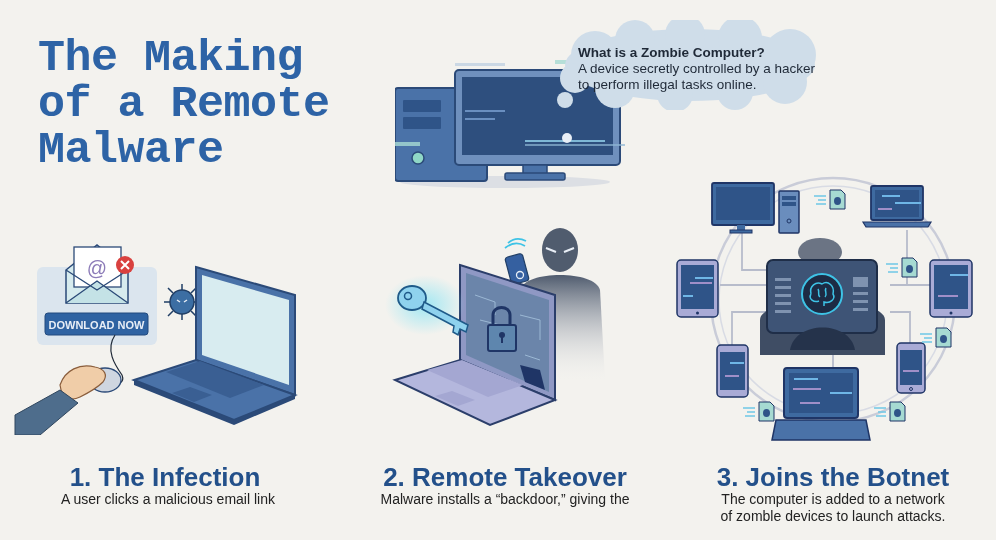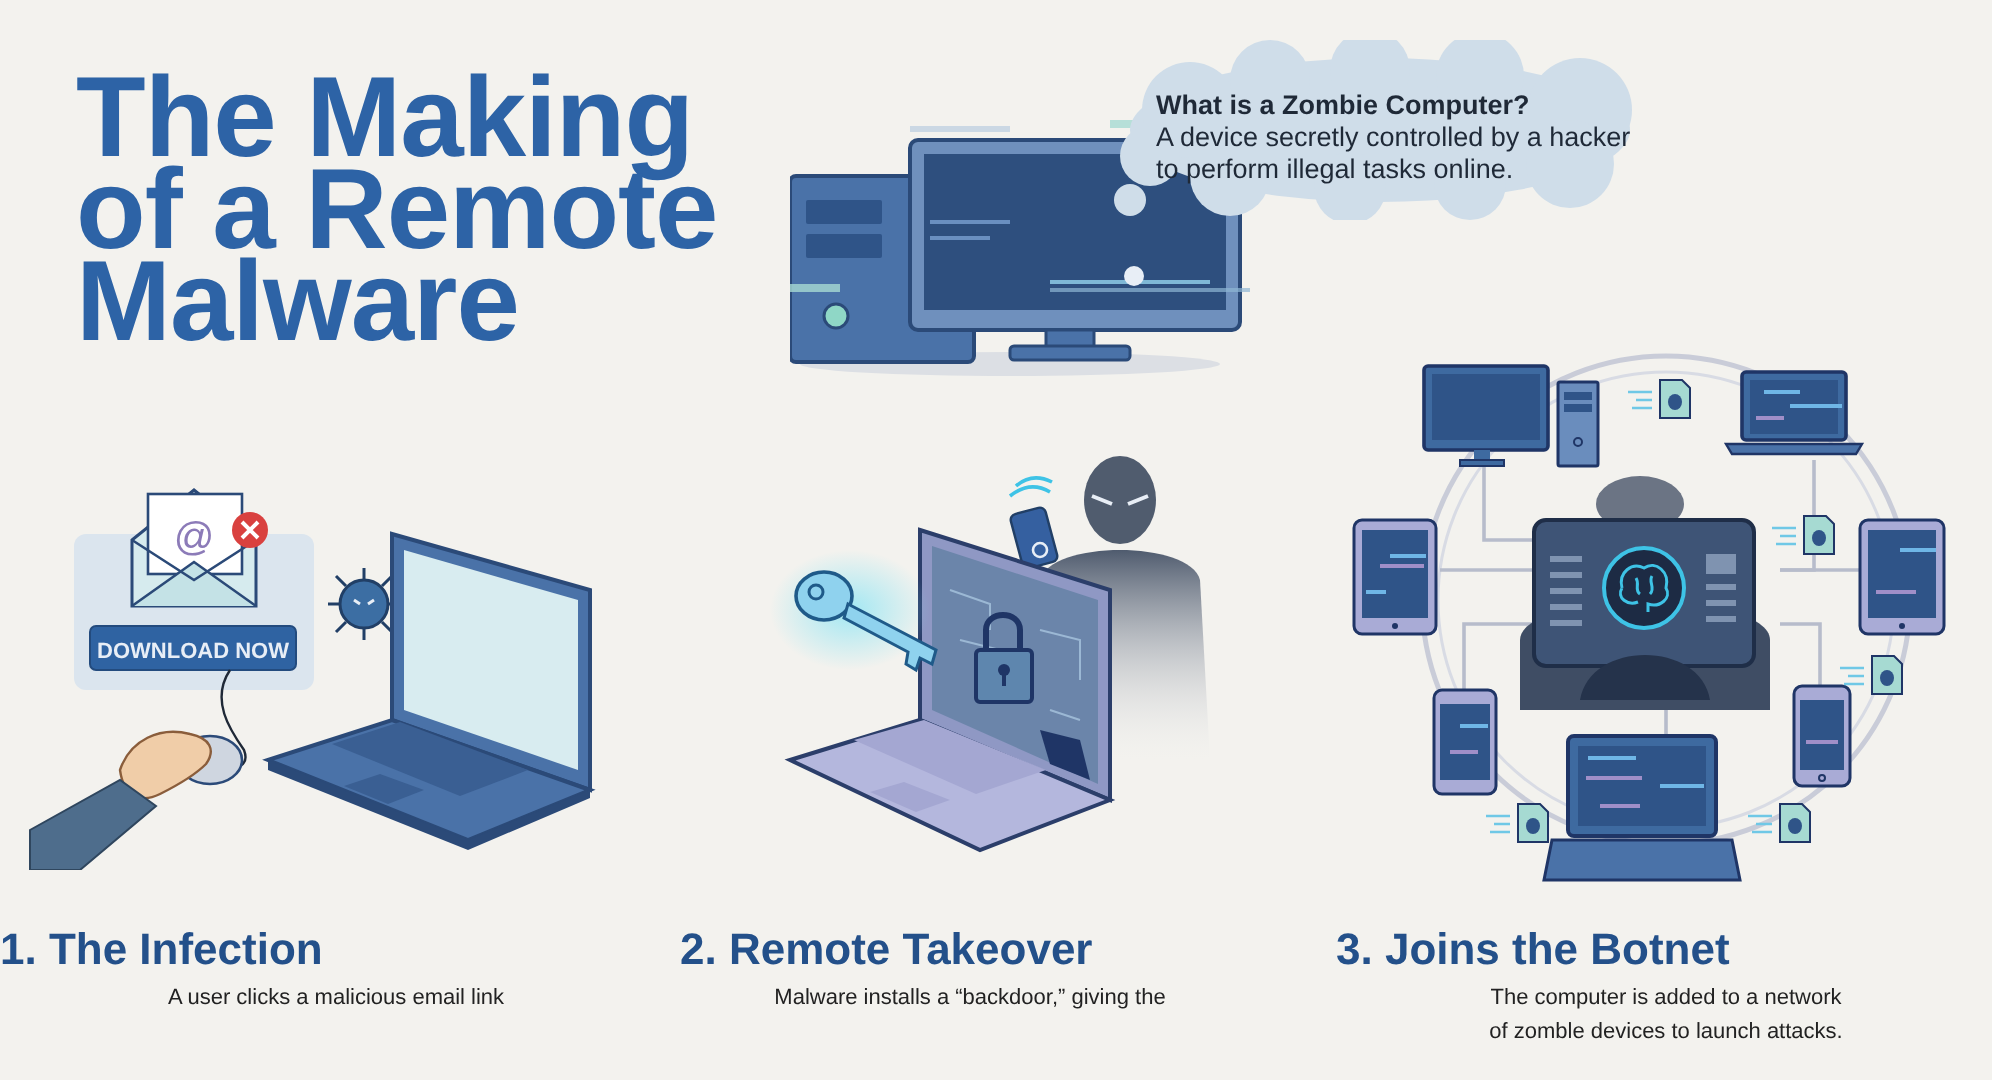--- a/index.html
+++ b/index.html
@@ -5,42 +5,42 @@
   * { box-sizing: border-box; margin: 0; padding: 0; }
   html, body { width: 996px; height: 540px; overflow: hidden; }
   body {
     background: #f3f2ee;
     font-family: "Liberation Sans", sans-serif;
     position: relative;
     color: #1f2937;
   }
   .title {
     position: absolute; left: 38px; top: 36px;
-    font-family: Liberation Sans, sans-serif;
-    font-weight: 700; font-size: 57px; line-height: 46px;
+    font-family: Liberation Mono, monospace;
+    font-weight: 700; font-size: 45px; line-height: 46px;
     color: #2d63a6; letter-spacing: -0.5px;
   }
   .title span { display: block; }
   .hero { position: absolute; left: 395px; top: 60px; width: 240px; height: 130px; }
   .cloud {
     position: absolute; left: 555px; top: 20px; width: 270px; height: 90px;
   }
   .cloud-text {
     position: absolute; left: 578px; top: 45px; width: 240px;
     font-size: 13.5px; line-height: 16px; color: #1f2937;
   }
   .cloud-text .q { font-weight: 700; display: block; }
   .cloud-text .a { display: block; }
   .panel { position: absolute; }
   .step-title {
-    position: absolute; font-weight: 700; font-size: 22px; color: #23508a;
-    text-align: left; width: 330px;
+    position: absolute; font-weight: 700; font-size: 26px; color: #23508a;
+    text-align: center; width: 330px;
   }
   .step-desc {
-    position: absolute; font-size: 11px; line-height: 17px; color: #222;
+    position: absolute; font-size: 14px; line-height: 17px; color: #222;
     text-align: center; width: 330px;
   }
   .step-desc span { display: block; }
   svg { display: block; }
 </style>
 </head>
 <body>
 
 <h1 class="title">
   <span>The Making</span>
@@ -325,21 +325,21 @@
     </g>
   </svg>
 </div>
 
 <div class="step-title" style="left:0;top:462px;">1. The Infection</div>
 <div class="step-desc" style="left:3px;top:491px;">
   <span>A user clicks a malicious email link</span>
 </div>
 
 <div class="step-title" style="left:340px;top:462px;">2. Remote Takeover</div>
-<div class="step-desc" style="left:320px;top:491px;">
+<div class="step-desc" style="left:340px;top:491px;">
   <span>Malware installs a “backdoor,” giving the</span>
 </div>
 
 <div class="step-title" style="left:668px;top:462px;">3. Joins the Botnet</div>
 <div class="step-desc" style="left:668px;top:491px;">
   <span>The computer is added to a network</span>
   <span>of zomble devices to launch attacks.</span>
 </div>
 
 </body></html>

